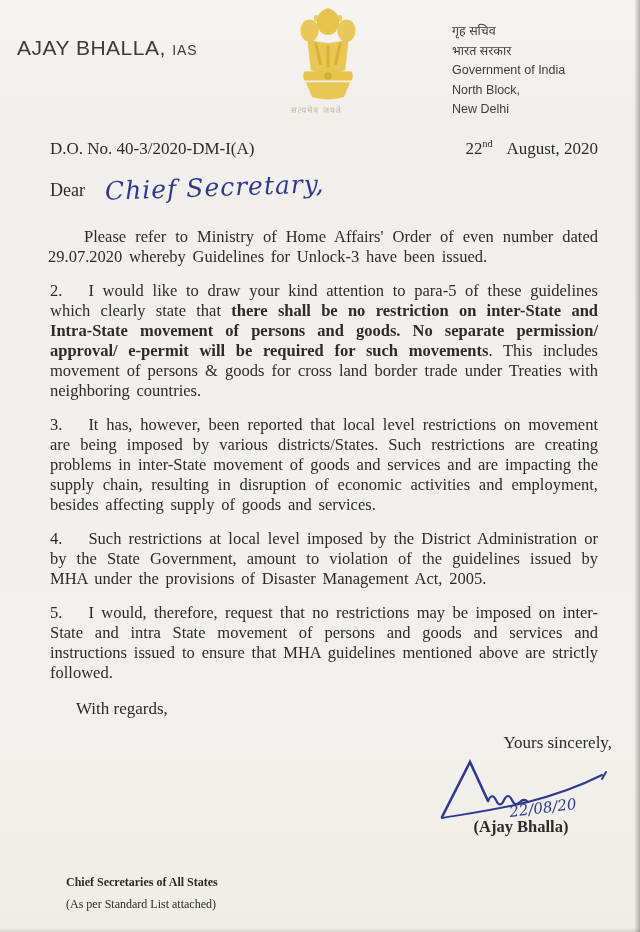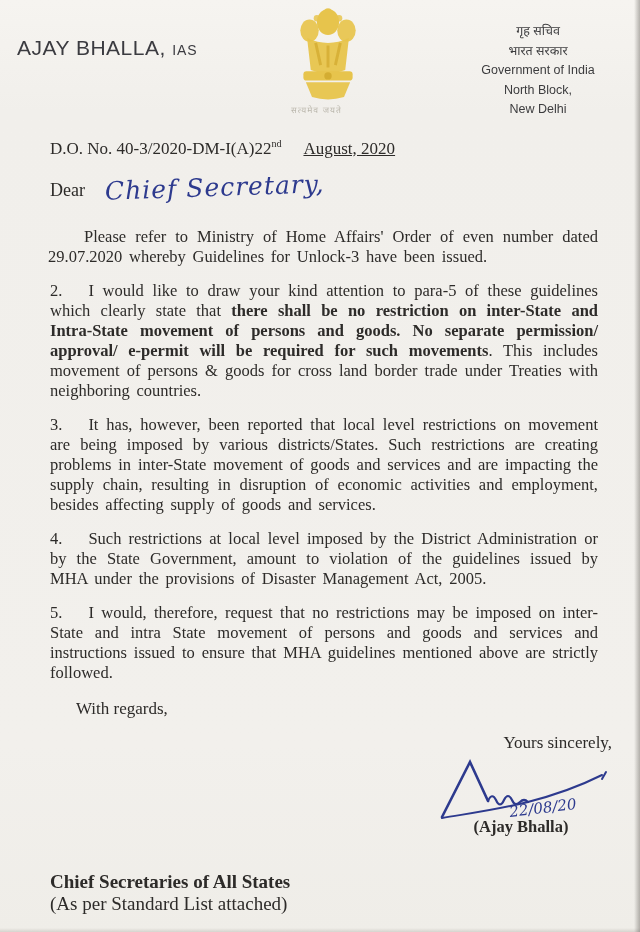--- a/index.html
+++ b/index.html
@@ -32,30 +32,30 @@
   }
   .sender .suffix{font-size:14px;letter-spacing:1px;}
   .emblem-wrap{position:absolute;left:291px;top:6px;width:82px;}
   .emblem-wrap svg{filter:blur(0.7px);}
   .emblem-caption{
     font-size:8.5px;color:#8d8878;opacity:0.55;margin-top:-2px;
     font-family:"DejaVu Sans", sans-serif;letter-spacing:1px;
   }
   .office-block{
     position:absolute;right:16px;top:22px;width:172px;
-    text-align:center;font-family:"Liberation Sans", sans-serif;
+    font-family:"Liberation Sans", sans-serif;
     font-size:12.5px;line-height:19.5px;color:#3c3c3e;
   }
   
   .ref-line{
-    display:flex;align-items:baseline;
+    display:flex;justify-content:space-between;align-items:baseline;
     margin:12px 42px 0 50px;font-size:17px;
   }
   .ref-date sup{font-size:10px;}
-  .ref-date .month-year{margin-left:22px;text-decoration:underline;}
+  .ref-date .month-year{margin-left:14px;}
   
   .salutation{margin:14px 0 0 50px;height:44px;}
   .salutation .printed{font-size:18px;}
   .salutation .handwritten{
     display:inline-block;
     font-family:"DejaVu Serif", serif;font-style:italic;
     font-size:25px;color:#2d3a8e;
     margin-left:16px;transform:rotate(-2deg);
     letter-spacing:1px;
   }
@@ -70,21 +70,21 @@
   .regards{margin:16px 0 0 76px;font-size:17px;}
   
   .closing{
     width:190px;margin:14px 24px 0 auto;text-align:center;
   }
   .valediction{font-size:17px;text-align:right;padding-right:4px;}
   .sig-wrap{position:relative;height:72px;margin-top:2px;}
   .sig-wrap svg{position:absolute;left:6px;top:0;}
   .signatory{font-size:16.5px;font-weight:bold;margin-top:-10px;}
   
-  .footer{margin:34px 0 0 50px;font-size:19px;line-height:22px;}
+  .footer{margin:34px 0 0 66px;font-size:12px;line-height:22px;}
   .footer .addressee{font-weight:bold;}
 </style>
 </head>
 <body>
 
 <div class="page">
 
   <div class="letterhead">
     <div class="sender">
       <span>AJAY BHALLA,</span>

